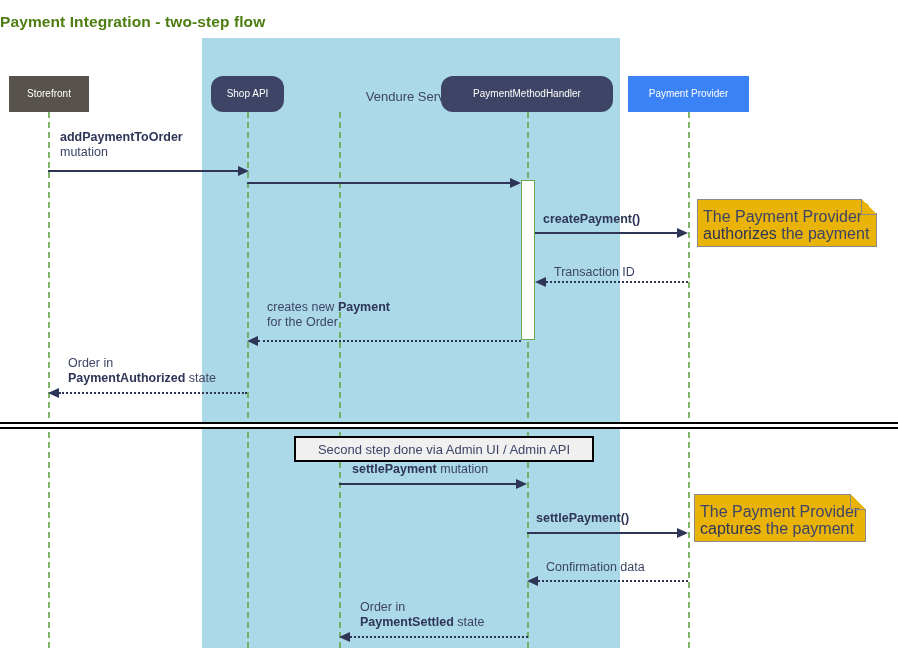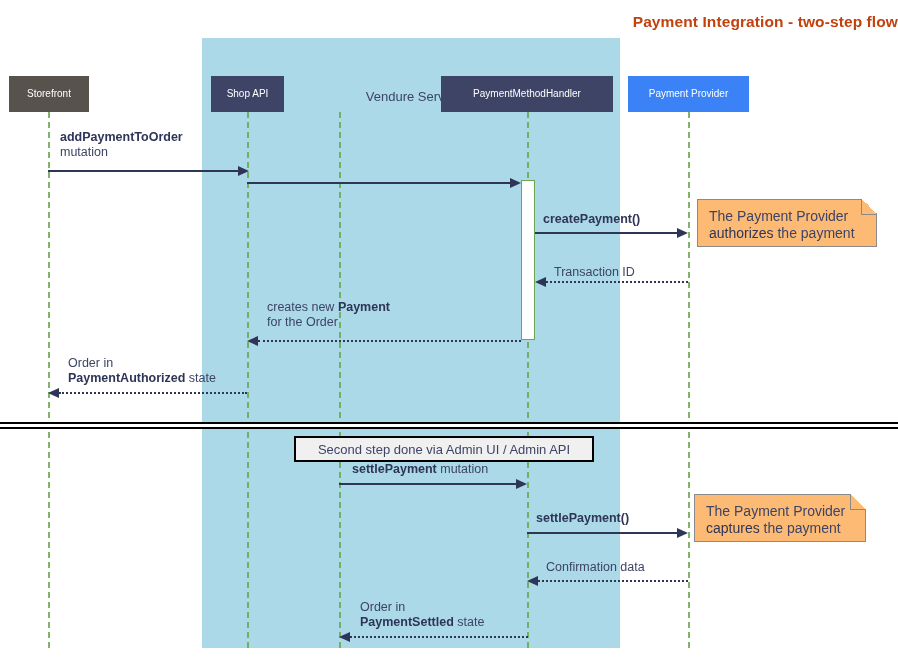--- a/index.html
+++ b/index.html
@@ -7,22 +7,22 @@
     width:898px;height:665px;
     font-family:"Liberation Sans","DejaVu Sans",sans-serif;
     color:#3d4465;
     overflow:hidden;
   }
   #canvas{position:relative;width:898px;height:665px;}
 
   
   .diagram-title{
     position:absolute;left:0;top:13px;width:898px;
-    text-align:right;
-    font-size:15.5px;font-weight:bold;color:#c2410c;
+    text-align:left;
+    font-size:15.5px;font-weight:bold;color:#4d7c0f;
     letter-spacing:.1px;
   }
 
   
   .group-box{
     position:absolute;
     background:#abd9e8;
   }
   .group-label{
     position:absolute;
@@ -41,21 +41,21 @@
   .participant{
     position:absolute;
     box-sizing:border-box;
     display:flex;align-items:center;justify-content:center;
     color:#ffffff;
     font-size:10px;
     line-height:1;
     white-space:nowrap;
     padding:0 10px;
   }
-  .p-dark{background:#3d4465;}
+  .p-dark{background:#3d4465;border-radius:12px;}
   .p-gray{background:#57534c;}
   .p-teal{background:#3b82f6;}
 
   
   .activation{
     position:absolute;
     background:#ffffff;
     border:1px solid #6aa84f;
     box-sizing:border-box;
   }
@@ -88,27 +88,27 @@
     font-size:12.5px;
     color:#3d4465;
     white-space:nowrap;
     line-height:15px;
   }
   .msg-label b{font-weight:bold;color:#2e3557;}
 
   
   .note{
     position:absolute;
-    background:#fdba74;
+    background:#eab308;
     border:1px solid #8a8a8a;
     box-sizing:border-box;
-    font-size:14px;
+    font-size:16px;
     line-height:17px;
     color:#3d4465;
-    padding:8px 11px;
+    padding:8px 5px;
     white-space:nowrap;
   }
   .note b{font-weight:normal;color:#2e3557;}
   .note .fold{
     position:absolute;
     top:-1px;right:-1px;
     width:15px;height:15px;
     background:linear-gradient(225deg,#ffffff 0%,#ffffff 50%,transparent 50%);
     border-left:1px solid #8a8a8a;
     border-bottom:1px solid #8a8a8a;

